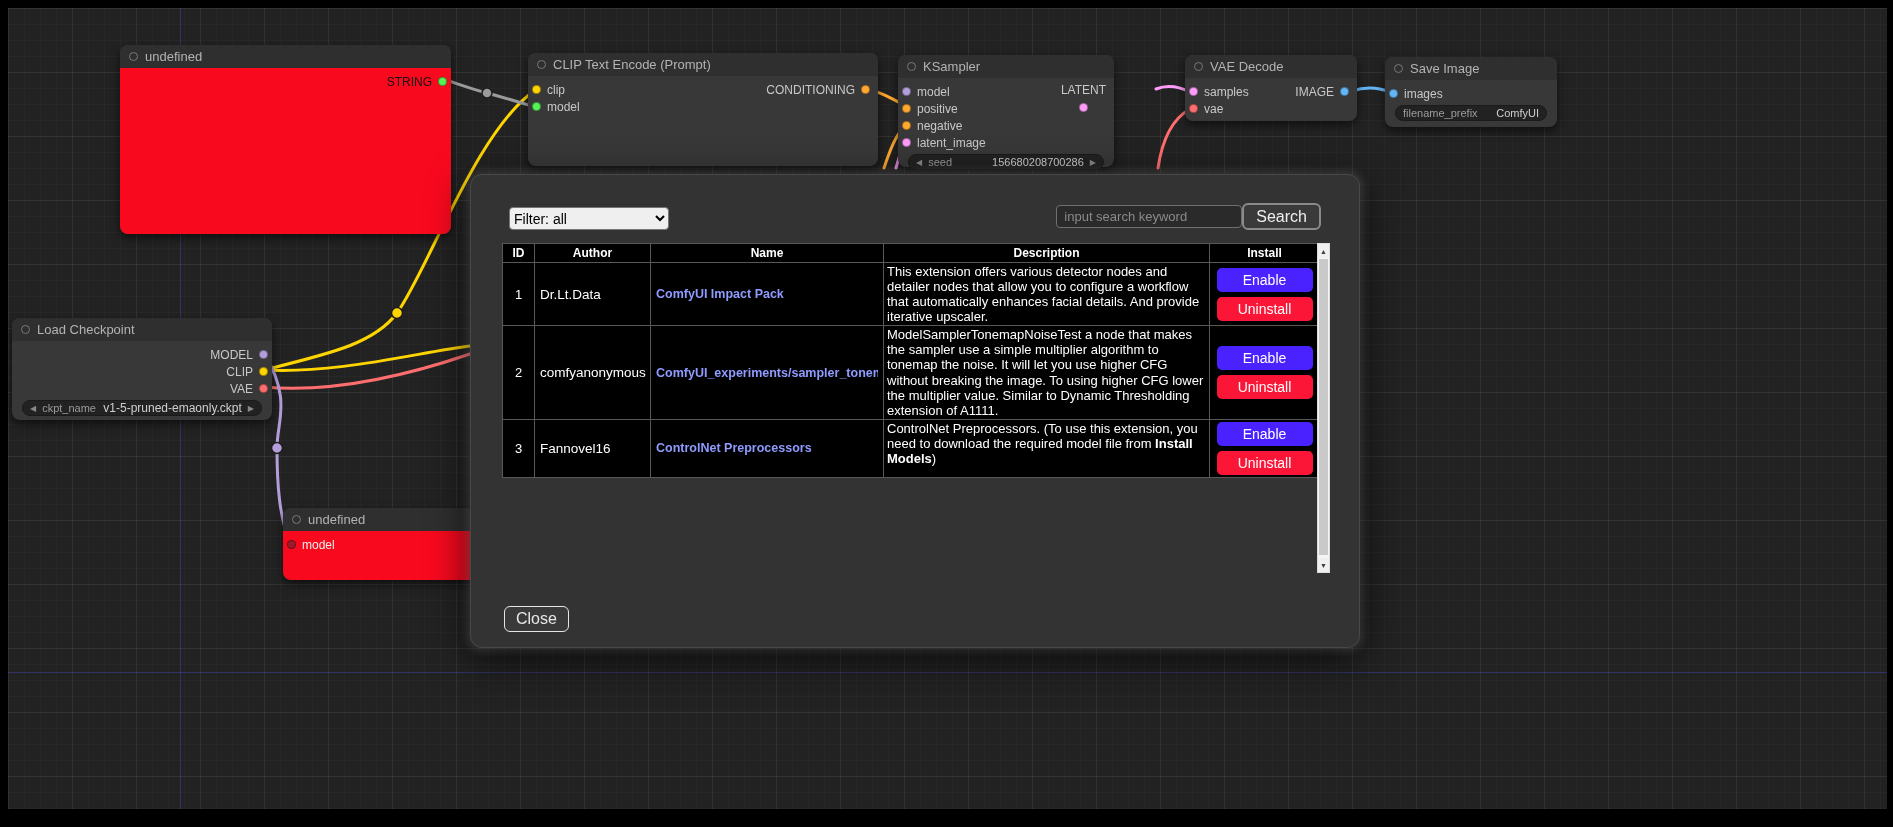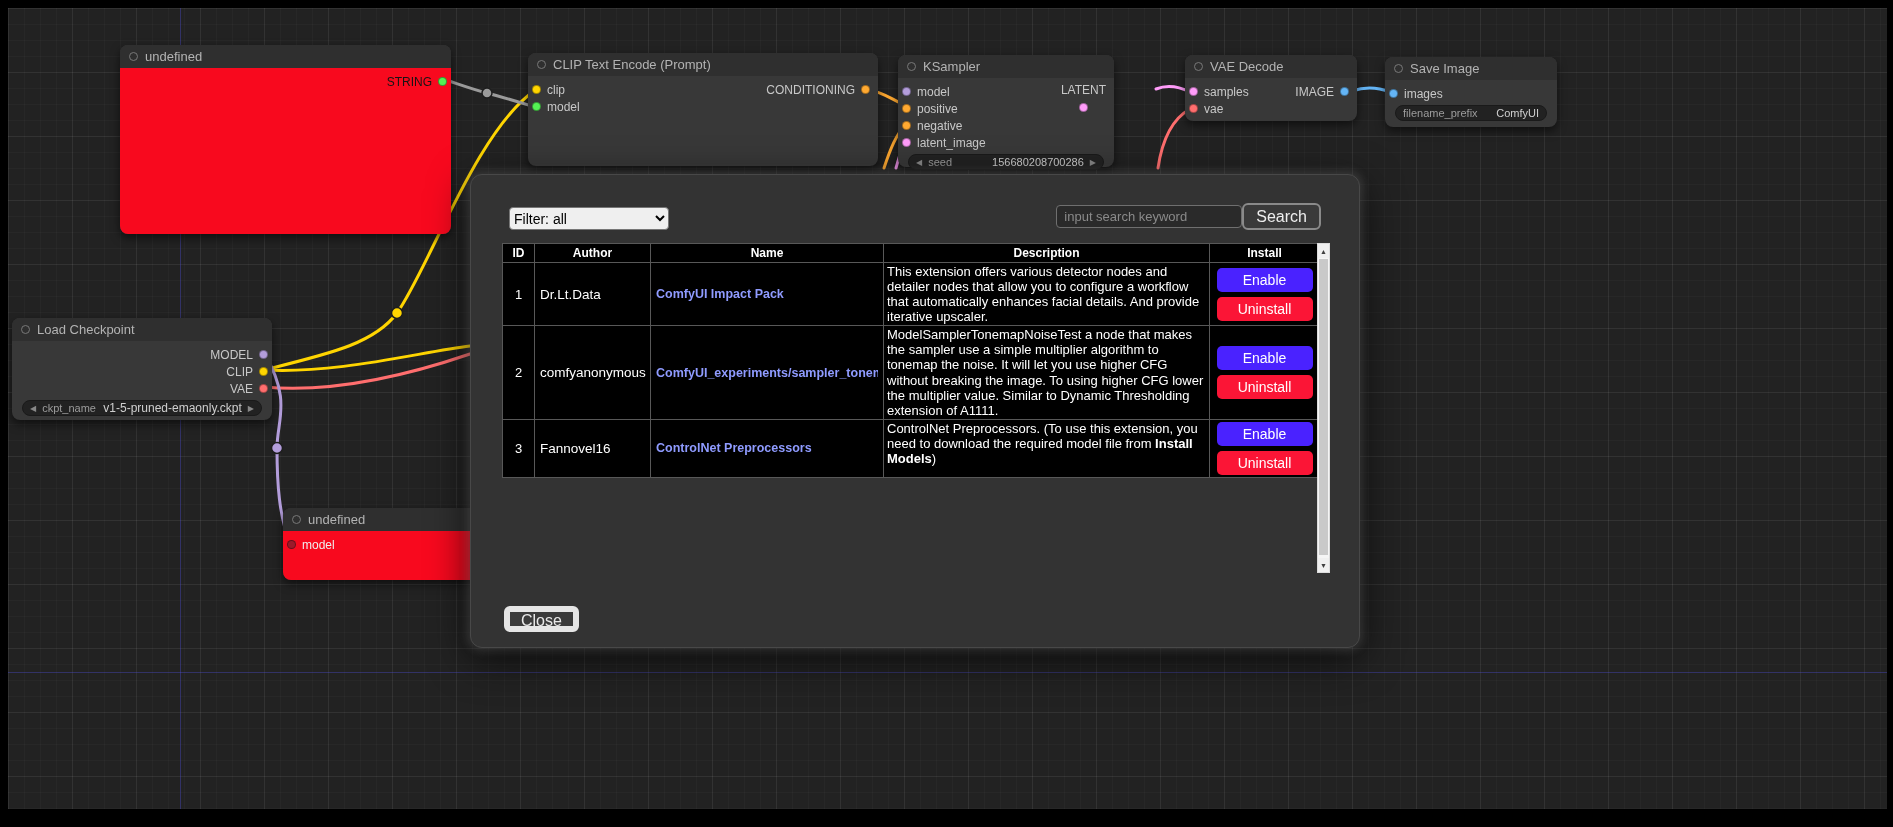--- a/index.html
+++ b/index.html
@@ -72,21 +72,21 @@
   
   .sbar { position:absolute; right:0; top:0; width:13px; height:330px; background:#f5f5f5;
           border:1px solid #dcdcdc; }
   .sb-arrow { position:absolute; left:0; width:100%; height:14px; display:flex;
               align-items:center; justify-content:center; font-size:7px; color:#404040;
               background:#f0f0f0; }
   .sb-arrow.up { top:0; } .sb-arrow.down { bottom:0; }
   .sb-thumb { position:absolute; left:1px; top:15px; width:9px; height:296px; background:#c9c9c9; }
 
   .btn-close { position:absolute; left:33px; bottom:15px; height:26px; padding:0 11px;
-               background:#3a3a3a; color:#e8e8e8; font-size:16px; border:6px solid #e5e5e5;
+               background:#3a3a3a; color:#e8e8e8; font-size:16px; border:1px solid #e5e5e5;
                border-radius:6px; cursor:pointer; }
 </style>
 </head>
 <body>
 
 <div class="canvas">
   <div class="axis-v"></div>
   <div class="axis-h"></div>
 
   <svg class="wires">

